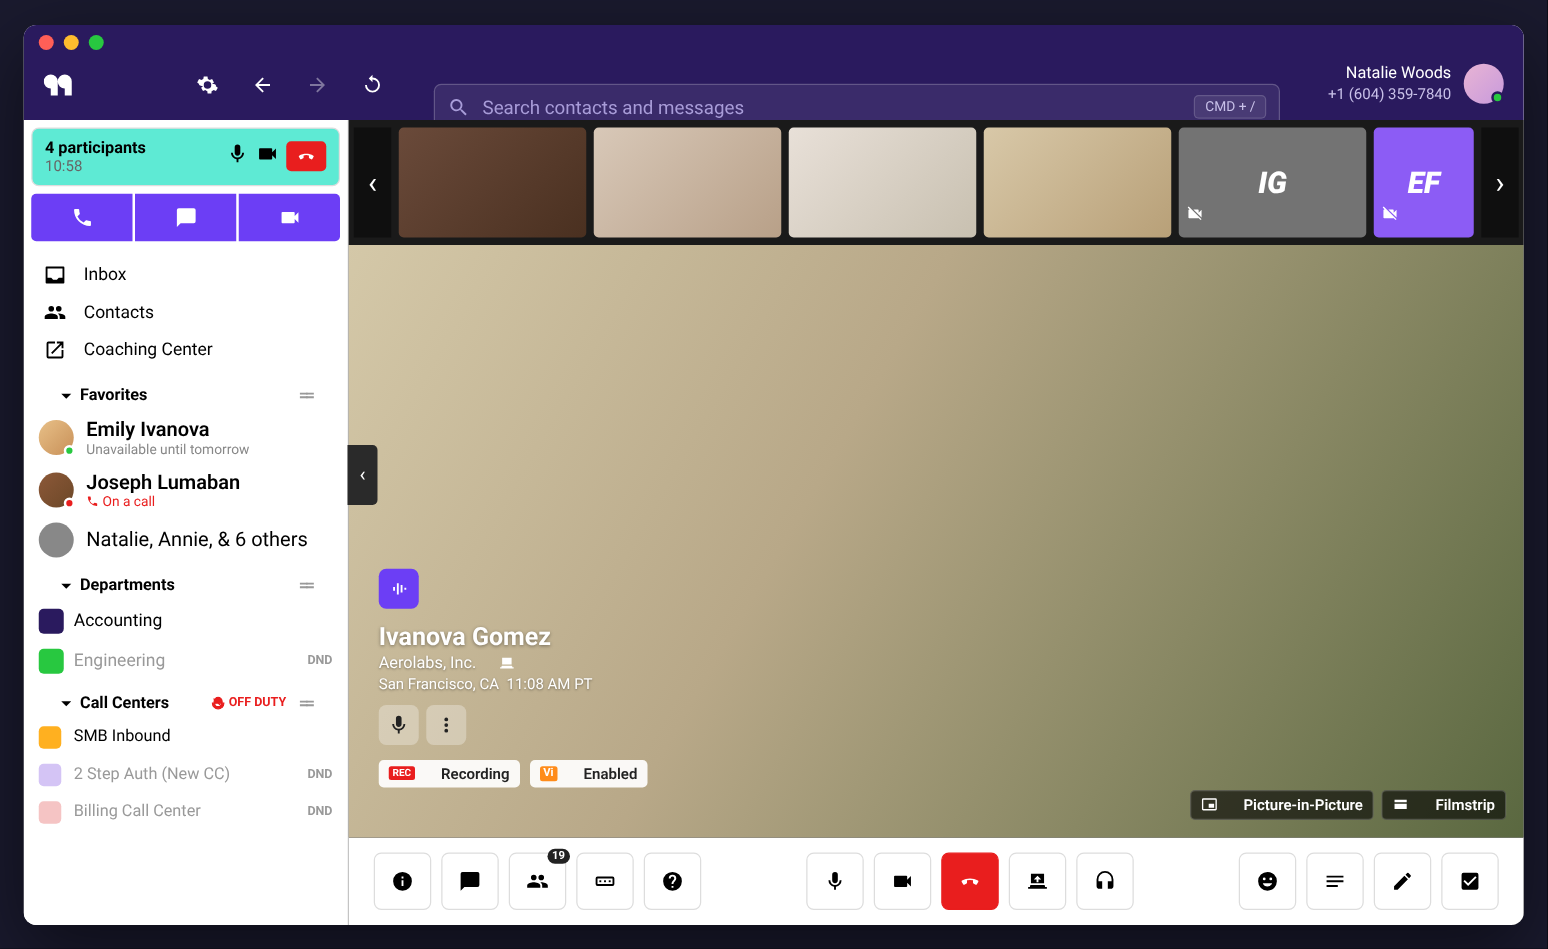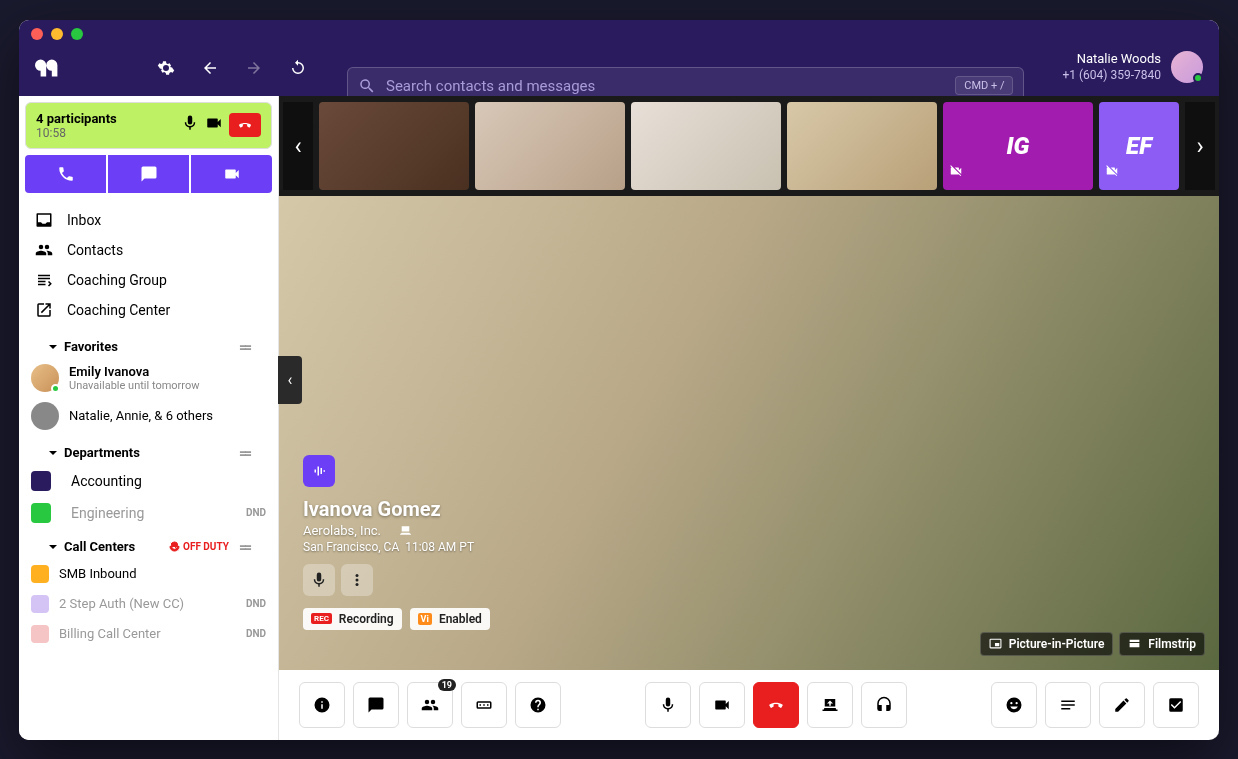--- a/index.html
+++ b/index.html
@@ -19,43 +19,43 @@
 .search-bar input { flex: 1; background: transparent; border: none; color: #c8c0e8; font-size: 15px; outline: none; }
 .search-bar input::placeholder { color: #a89cd8; }
 .kbd { background: rgba(255,255,255,0.08); border: 1px solid rgba(255,255,255,0.15); padding: 2px 8px; border-radius: 4px; font-size: 11px; color: #c8c0e8; }
 .user-info { display: flex; align-items: center; gap: 10px; margin-left: 24px; }
 .user-text { text-align: right; font-size: 13px; color: #fff; line-height: 1.3; }
 .user-phone { font-size: 12px; color: #c8c0e8; }
 .avatar { width: 32px; height: 32px; border-radius: 50%; background: linear-gradient(135deg,#e8b4d4,#c89adc); position: relative; }
 .status-dot { position: absolute; bottom: 0; right: 0; width: 10px; height: 10px; border-radius: 50%; background: #28c840; border: 2px solid #2a1a5e; }
 .main { flex: 1; display: flex; overflow: hidden; }
 .sidebar { width: 264px; background: #fff; border-right: 1px solid #e5e5e5; overflow-y: auto; display: flex; flex-direction: column; }
-.call-card { margin: 6px; padding: 8px 10px; border: 1px solid #ddd; border-radius: 6px; background: #bef264; }
+.call-card { margin: 6px; padding: 8px 10px; border: 1px solid #ddd; border-radius: 6px; background: #5eead4; }
 .call-card-row { display: flex; align-items: center; justify-content: space-between; }
 .call-card-title { font-size: 13px; font-weight: 700; }
 .call-card-time { font-size: 12px; color: #666; }
 .call-card-icons { display: flex; gap: 6px; align-items: center; }
 .hangup-btn { background: #e91e1e; border-radius: 4px; padding: 4px 8px; color: #fff; display: flex; align-items: center; }
 .action-row { display: flex; gap: 2px; margin: 0 6px 8px; }
 .action-btn { flex: 1; background: #6c3ef5; color: #fff; padding: 10px; display: flex; align-items: center; justify-content: center; cursor: pointer; }
 .action-btn:first-child { border-radius: 4px 0 0 4px; }
 .action-btn:last-child { border-radius: 0 4px 4px 0; }
 .nav-list { padding: 4px 0; }
 .nav-item { display: flex; align-items: center; gap: 14px; padding: 6px 16px; cursor: pointer; font-size: 14px; }
 .nav-icon { width: 18px; display: flex; }
 .section-header { display: flex; align-items: center; justify-content: space-between; padding: 10px 29px 4px; font-size: 13px; font-weight: 700; }
 .section-left { display: flex; align-items: center; gap: 6px; }
 .contact-item { display: flex; align-items: center; gap: 10px; padding: 5px 12px; cursor: pointer; }
 .contact-av { width: 28px; height: 28px; border-radius: 50%; background: #ddd; position: relative; flex-shrink: 0; }
 .contact-av .st { position: absolute; bottom: -1px; right: -1px; width: 9px; height: 9px; border-radius: 50%; border: 2px solid #fff; }
-.contact-name { font-size: 13px; font-weight: 600; }
+.contact-name { font-size: 16px; font-weight: 600; }
 .contact-sub { font-size: 11px; color: #888; }
 .contact-sub.red { color: #e91e1e; display: flex; align-items: center; gap: 3px; }
 .dept-item { display: flex; align-items: center; justify-content: space-between; padding: 6px 12px; font-size: 14px; cursor: pointer; }
-.dept-left { display: flex; align-items: center; gap: 20px; }
+.dept-left { display: flex; align-items: center; gap: 8px; }
 .dept-icon { width: 20px; height: 20px; border-radius: 4px; }
 .dnd-badge { font-size: 10px; font-weight: 700; color: #999; }
 .off-duty { color: #e91e1e; font-size: 10px; font-weight: 700; display: flex; align-items: center; gap: 3px; }
 .cc-item { display: flex; align-items: center; justify-content: space-between; padding: 6px 12px; font-size: 13px; cursor: pointer; }
 .cc-left { display: flex; align-items: center; gap: 10px; }
 .cc-sq { width: 18px; height: 18px; border-radius: 4px; }
 .content { flex: 1; display: flex; flex-direction: column; background: #000; position: relative; }
 .filmstrip { height: 100px; background: #1a1a1a; display: flex; align-items: center; padding: 6px 4px; gap: 6px; position: relative; }
 .fs-nav { width: 30px; height: 88px; background: rgba(0,0,0,0.4); color: #fff; display: flex; align-items: center; justify-content: center; cursor: pointer; font-size: 24px; }
 .fs-tile { width: 150px; height: 88px; border-radius: 4px; position: relative; overflow: hidden; cursor: pointer; }
@@ -65,21 +65,21 @@
 .video-main { flex: 1; background: linear-gradient(120deg,#d4c8a8 0%, #b8a888 40%, #5a6840 100%); position: relative; }
 .collapse-tab { position: absolute; left: -1px; top: 160px; width: 24px; height: 48px; background: #2a2a2a; color: #fff; display: flex; align-items: center; justify-content: center; cursor: pointer; border-radius: 0 4px 4px 0; z-index: 5; }
 .speaker-overlay { position: absolute; left: 24px; bottom: 40px; color: #fff; }
 .vi-badge { width: 32px; height: 32px; background: #6c3ef5; border-radius: 6px; display: flex; align-items: center; justify-content: center; margin-bottom: 10px; }
 .speaker-name { font-size: 20px; font-weight: 700; text-shadow: 0 1px 3px rgba(0,0,0,0.4); }
 .speaker-sub { font-size: 13px; display: flex; align-items: center; gap: 18px; margin-top: 2px; text-shadow: 0 1px 2px rgba(0,0,0,0.4); }
 .speaker-meta { font-size: 12px; margin-top: 2px; text-shadow: 0 1px 2px rgba(0,0,0,0.4); }
 .mic-row { display: flex; gap: 6px; margin-top: 10px; }
 .mic-btn { width: 32px; height: 32px; background: rgba(255,255,255,0.3); border-radius: 6px; display: flex; align-items: center; justify-content: center; cursor: pointer; }
 .rec-row { display: flex; gap: 8px; margin-top: 12px; }
-.rec-pill, .pip-pill { background: rgba(255,255,255,0.92); padding: 4px 8px; border-radius: 4px; font-size: 12px; font-weight: 600; display: flex; align-items: center; gap: 7px; color: #222; }
+.rec-pill, .pip-pill { background: rgba(255,255,255,0.92); padding: 4px 8px; border-radius: 4px; font-size: 12px; font-weight: 600; display: flex; align-items: center; gap: 21px; color: #222; }
 .rec-dot { background: #e91e1e; color: #fff; font-size: 8px; padding: 1px 3px; border-radius: 2px; font-weight: 700; }
 .vi-tag { background: #ff8c1a; color: #fff; font-size: 9px; padding: 1px 3px; border-radius: 2px; font-weight: 700; }
 .pip-row { position: absolute; right: 14px; bottom: 14px; display: flex; gap: 6px; }
 .pip-pill { background: rgba(0,0,0,0.6); color: #fff; border: 1px solid rgba(255,255,255,0.2); }
 .bottom-bar { height: 70px; background: #fff; display: flex; align-items: center; justify-content: space-between; padding: 0 20px; gap: 12px; }
 .bb-group { display: flex; gap: 8px; }
 .bb-btn { width: 46px; height: 46px; border: 1px solid #ddd; border-radius: 6px; background: #fff; display: flex; align-items: center; justify-content: center; cursor: pointer; position: relative; }
 .bb-btn.danger { background: #e91e1e; color: #fff; border-color: #e91e1e; }
 .bb-btn .badge { position: absolute; top: -4px; right: -4px; background: #222; color: #fff; font-size: 9px; padding: 1px 4px; border-radius: 8px; font-weight: 700; }
 svg { width: 18px; height: 18px; fill: currentColor; }
@@ -198,28 +198,20 @@
             <span class="nav-icon">
               <svg viewBox="0 0 24 24">
                 <path d="M16 11a3 3 0 1 0 0-6 3 3 0 0 0 0 6zm-8 0a3 3 0 1 0 0-6 3 3 0 0 0 0 6zm0 2c-2.3 0-7 1.2-7 3.5V19h14v-2.5c0-2.3-4.7-3.5-7-3.5zm8 0c-.3 0-.6 0-1 .1 1.2.8 2 2 2 3.4V19h6v-2.5c0-2.3-4.7-3.5-7-3.5z"></path>
               </svg>
             </span>
             <span>Contacts</span>
           </div>
         <div class="nav-item">
             <span class="nav-icon">
               <svg viewBox="0 0 24 24">
-                <path d="M4 6h16M4 10h16M4 14h10M4 18h10M18 14l3 3-3 3" stroke="currentColor" stroke-width="2" fill="none"></path>
-              </svg>
-            </span>
-            <span>Coaching Group</span>
-          </div>
-        <div class="nav-item">
-            <span class="nav-icon">
-              <svg viewBox="0 0 24 24">
                 <path d="M19 19H5V5h7V3H5a2 2 0 0 0-2 2v14a2 2 0 0 0 2 2h14a2 2 0 0 0 2-2v-7h-2zM14 3v2h3.6l-9.8 9.8 1.4 1.4L19 6.4V10h2V3z"></path>
               </svg>
             </span>
             <span>Coaching Center</span>
           </div>
       </div>
 
       <div class="section-header">
         <div class="section-left">
             <svg class="tri" viewBox="0 0 10 10">
@@ -229,20 +221,34 @@
           </div>
         <span class="drag-handle">==</span>
       </div>
       <div class="contact-item">
         <div class="contact-av" style="background:linear-gradient(135deg,#e8c088,#c89058)">
             <div class="st" style="background:#28c840"></div>
           </div>
         <div>
             <div class="contact-name">Emily Ivanova</div>
             <div class="contact-sub">Unavailable until tomorrow</div>
+          </div>
+      </div>
+      <div class="contact-item">
+        <div class="contact-av" style="background:linear-gradient(135deg,#8c5838,#6c4828)">
+            <div class="st" style="background:#e91e1e"></div>
+          </div>
+        <div>
+            <div class="contact-name">Joseph Lumaban</div>
+            <div class="contact-sub red">
+              <svg viewBox="0 0 24 24" style="width:10px;height:10px">
+                <path d="M6.6 10.8a15 15 0 0 0 6.6 6.6l2.2-2.2a1 1 0 0 1 1-.2 11 11 0 0 0 3.6.6 1 1 0 0 1 1 1V20a1 1 0 0 1-1 1A17 17 0 0 1 3 4a1 1 0 0 1 1-1h3.5a1 1 0 0 1 1 1 11 11 0 0 0 .6 3.6 1 1 0 0 1-.2 1z"></path>
+              </svg>
+              <span>On a call</span>
+            </div>
           </div>
       </div>
       <div class="contact-item">
         <div class="contact-av" style="background:#888"></div>
         <div>
             <div class="contact-name" style="font-weight:400">Natalie, Annie, &amp; 6 others</div>
           </div>
       </div>
 
       <div class="section-header">
@@ -307,21 +313,21 @@
       </div>
     </div>
 
     <div class="content">
       <div class="filmstrip">
         <div class="fs-nav">‹</div>
         <div class="fs-tile person" style="background:linear-gradient(135deg,#6a4a3a,#4a3020)"></div>
         <div class="fs-tile person" style="background:linear-gradient(135deg,#d8c8b8,#b8a088)"></div>
         <div class="fs-tile person" style="background:linear-gradient(135deg,#e8e0d8,#c8c0b0)"></div>
         <div class="fs-tile person" style="background:linear-gradient(135deg,#d8c8a8,#b8a078)"></div>
-        <div class="fs-tile initials" style="background:#a21caf">
+        <div class="fs-tile initials" style="background:#737373">
             <span>IG</span>
             <span class="cam-off"><svg viewBox="0 0 24 24" style="width:14px;height:14px">
                 <path d="M21 6.5l-4 4V7a1 1 0 0 0-1-1H9.8l11.2 11.2zM3.3 2L2 3.3 4.7 6H4a1 1 0 0 0-1 1v10a1 1 0 0 0 1 1h12a1 1 0 0 0 .7-.3l3 3L21 19.5z"></path>
               </svg></span>
           </div>
         <div class="fs-tile initials" style="background:#8c5cf5;width:80px">
             <span>EF</span>
             <span class="cam-off"><svg viewBox="0 0 24 24" style="width:14px;height:14px">
                 <path d="M21 6.5l-4 4V7a1 1 0 0 0-1-1H9.8l11.2 11.2zM3.3 2L2 3.3 4.7 6H4a1 1 0 0 0-1 1v10a1 1 0 0 0 1 1h12a1 1 0 0 0 .7-.3l3 3L21 19.5z"></path>
               </svg></span>

